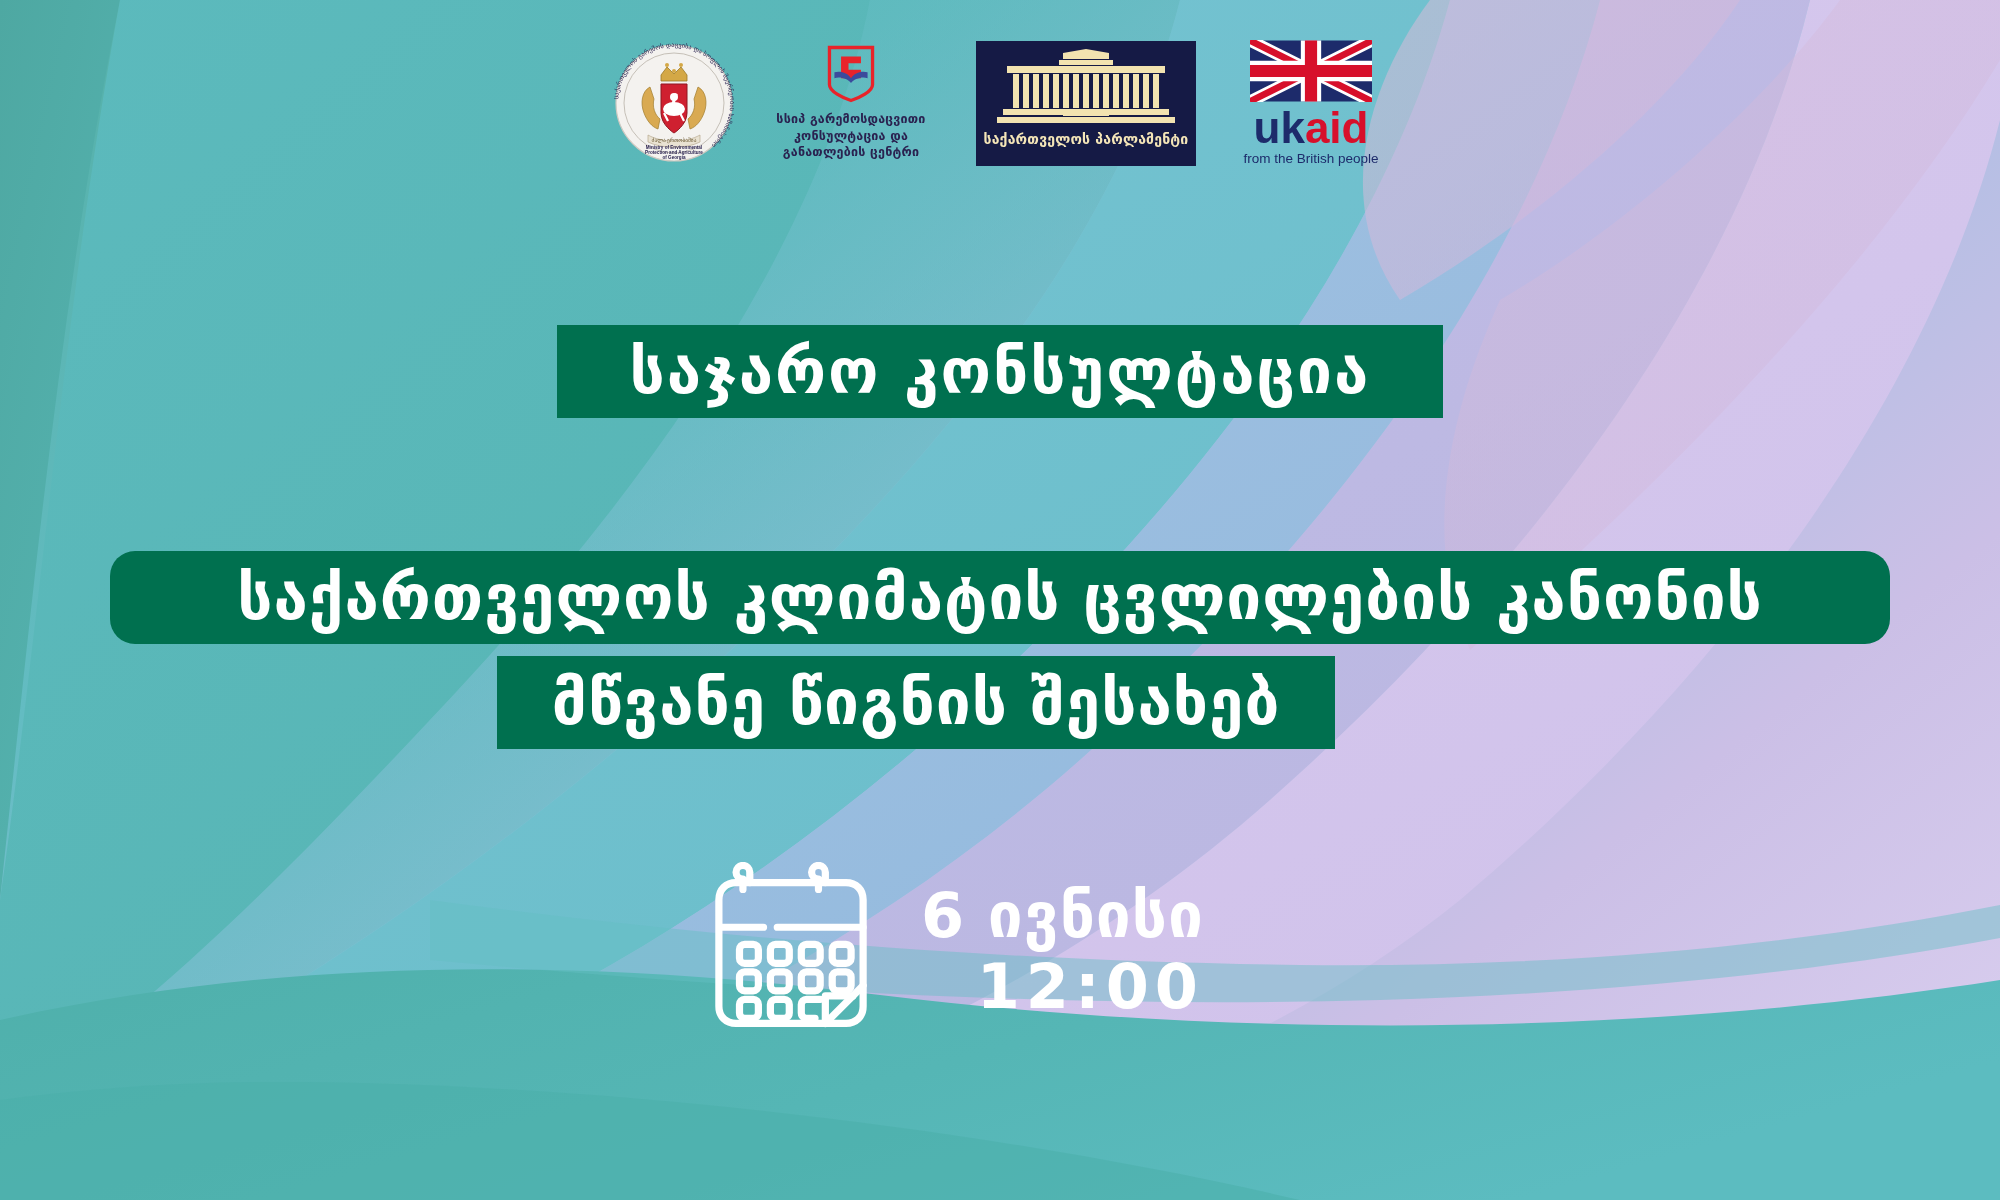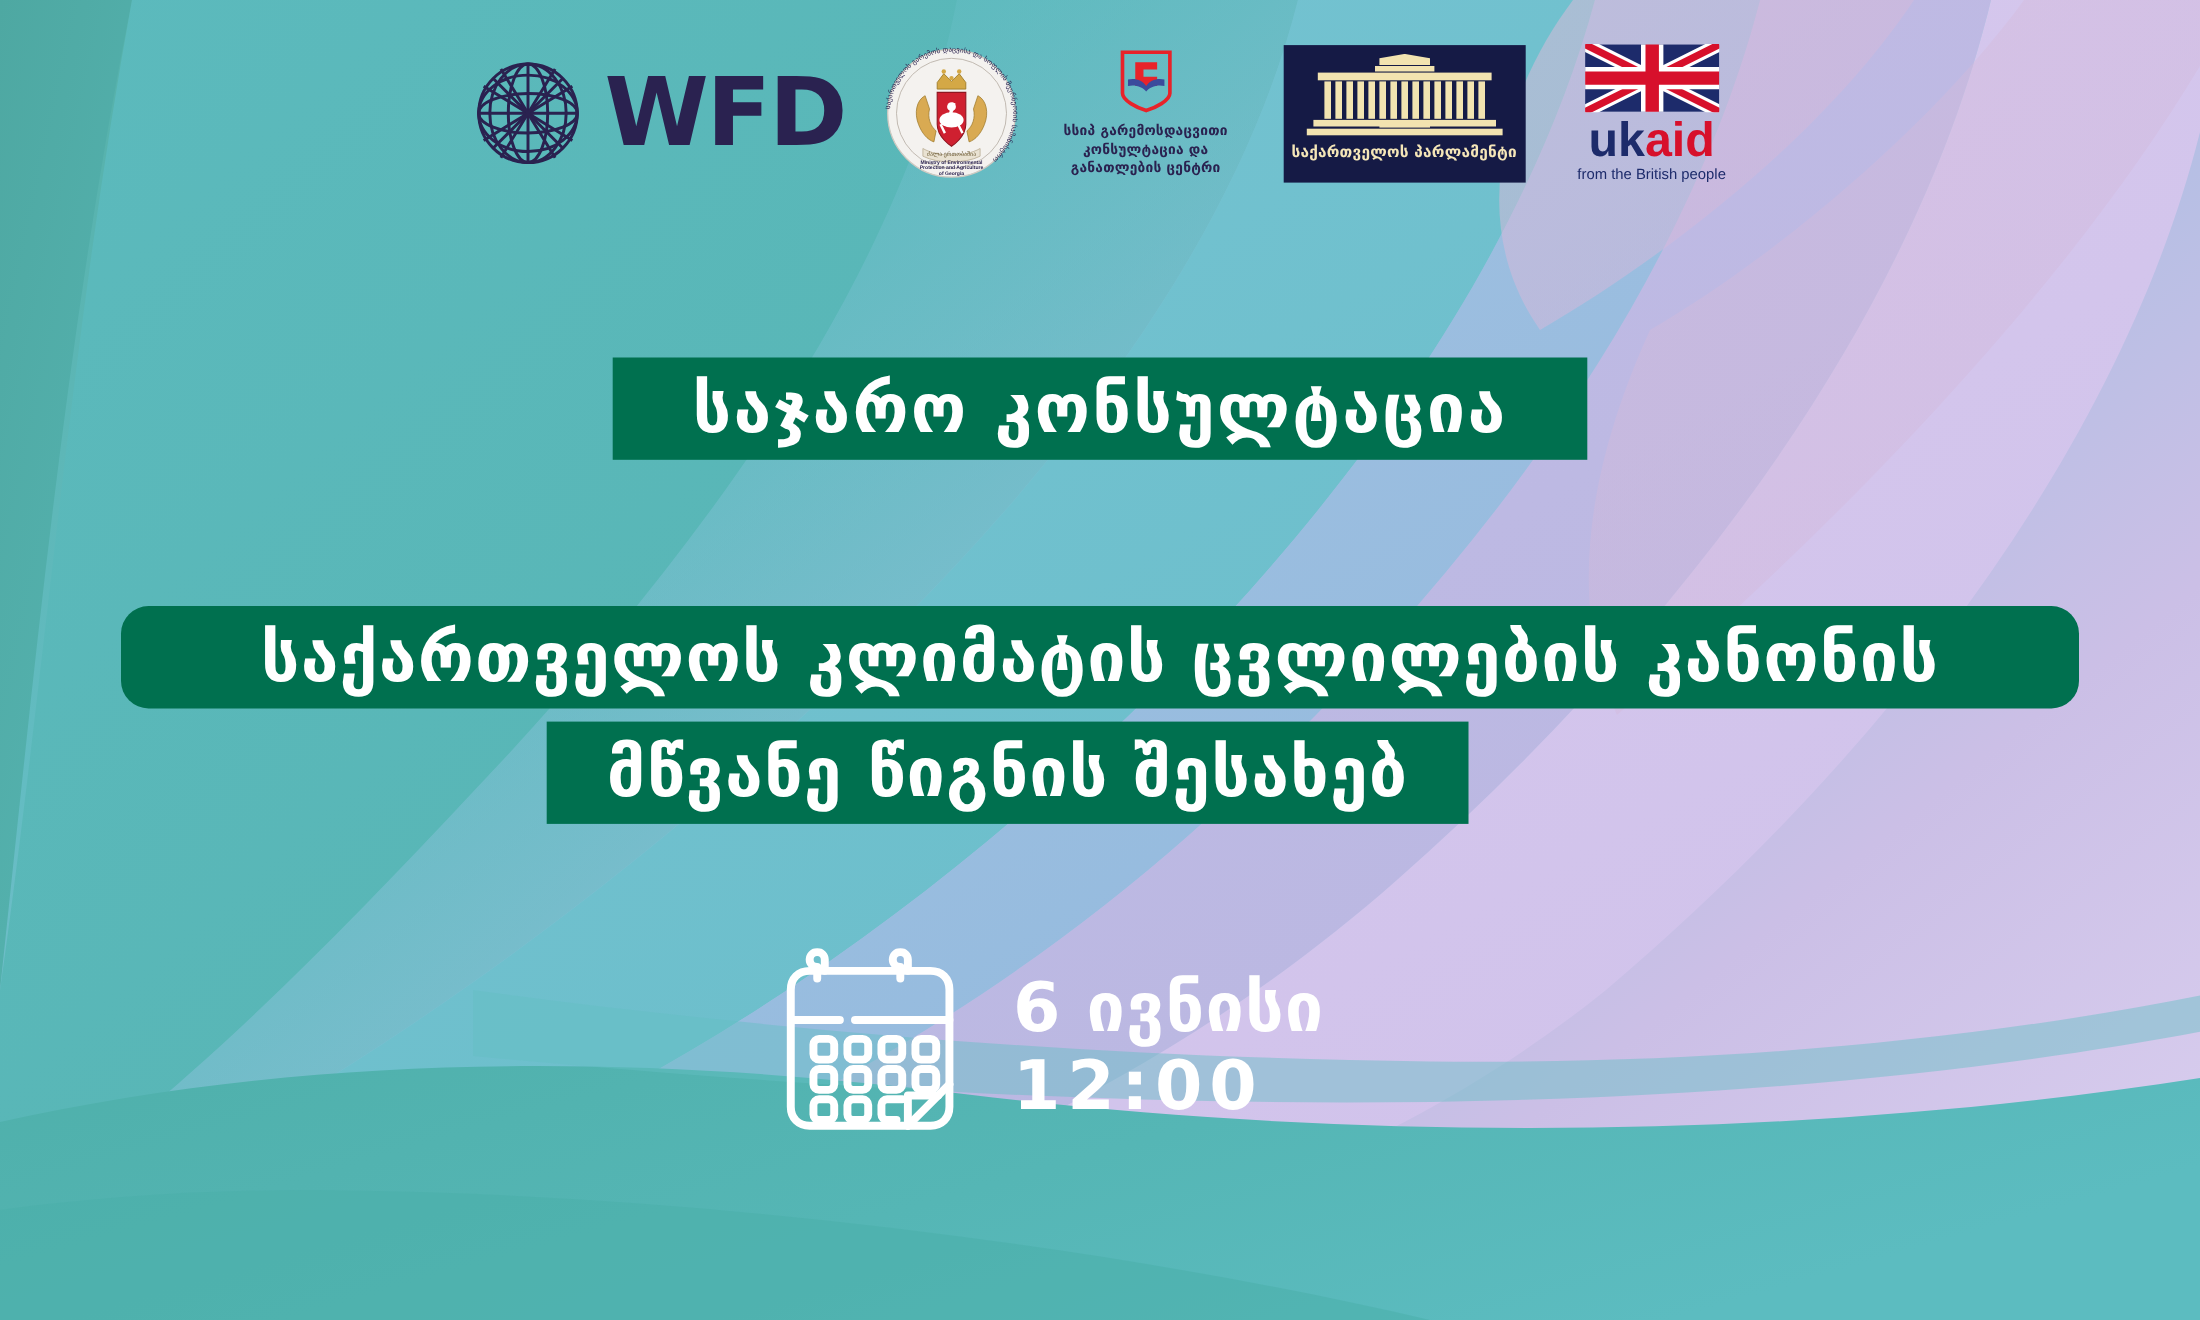--- a/index.html
+++ b/index.html
@@ -68,21 +68,21 @@
     font-size:62px; letter-spacing:1px;border-radius:25px;
   }
   #band-sub2{
     left:497px; top:656px; width:838px; height:93px;
     font-size:62px; letter-spacing:1px;
   }
 
   
   .datewrap{
     position:absolute; left:705px; top:862px;
-    display:flex; align-items:center; gap:44px;
+    display:flex; align-items:center; gap:44px;text-align:right;
   }
   .cal-icon{ width:172px; height:182px; }
   .datetext{ display:flex; flex-direction:column; color:#ffffff;
     font-family:"DejaVu Sans","Liberation Sans",sans-serif; font-weight:bold; }
   .date-line{ font-size:62px; line-height:1.08; letter-spacing:1px; }
   .time-line{ font-size:62px; line-height:1.18; letter-spacing:6px; }
 </style>
 </head>
 <body>
 
@@ -155,35 +155,20 @@
     <path d="M0,1200 L2000,1200 L2000,980
              C1650,1035 1250,1040 880,995
              C560,955 270,960 0,1020 Z" fill="url(#gBottom)"></path>
     <path d="M0,1200 L1300,1200 C1000,1130 620,1085 300,1082 C190,1081 90,1088 0,1100 Z" fill="#4bafaa" opacity="0.55"></path>
     <path d="M430,960 C700,985 1040,1010 1380,1000 C1620,993 1830,970 2000,938 L2000,905
              C1800,945 1560,968 1300,965 C980,961 690,935 430,900 Z" fill="#63bfc4" opacity="0.45"></path>
   </svg>
 
   <div class="logo-strip">
 
-    <div class="logo-slot wfd">
-      <svg class="globe" width="112" height="112" viewBox="0 0 100 100">
-        <g fill="none" stroke="#2a2250" stroke-width="2.4">
-          <circle cx="50" cy="50" r="40"></circle>
-          <ellipse cx="50" cy="50" rx="16" ry="40"></ellipse>
-          <ellipse cx="50" cy="50" rx="31" ry="40"></ellipse>
-          <ellipse cx="50" cy="50" rx="40" ry="16"></ellipse>
-          <ellipse cx="50" cy="50" rx="40" ry="31"></ellipse>
-          <path d="M14 28 L86 72 M14 72 L86 28 M50 10 L50 90 M10 50 L90 50"></path>
-          <path d="M22 22 L78 78 M22 78 L78 22"></path>
-          <path d="M28 14 L72 86 M28 86 L72 14"></path>
-        </g>
-      </svg>
-      <span class="wfd-text">WFD</span>
-    </div>
 
     <div class="logo-slot">
       <svg class="seal" viewBox="0 0 120 120">
         <circle cx="60" cy="60" r="58" fill="#f4f2ef"></circle>
         <circle cx="60" cy="60" r="58" fill="none" stroke="#cfcac2" stroke-width="1.2"></circle>
         <circle cx="60" cy="60" r="50" fill="none" stroke="#b9b2a8" stroke-width="0.8"></circle>
 
         <path d="M47 32 L53 24 L60 31 L67 24 L73 32 L73 38 L47 38 Z" fill="#d4a846" stroke="#9c7a26" stroke-width="0.8"></path>
         <circle cx="53" cy="22" r="2" fill="#d4a846"></circle>
         <circle cx="60" cy="28" r="2" fill="#d4a846"></circle>

